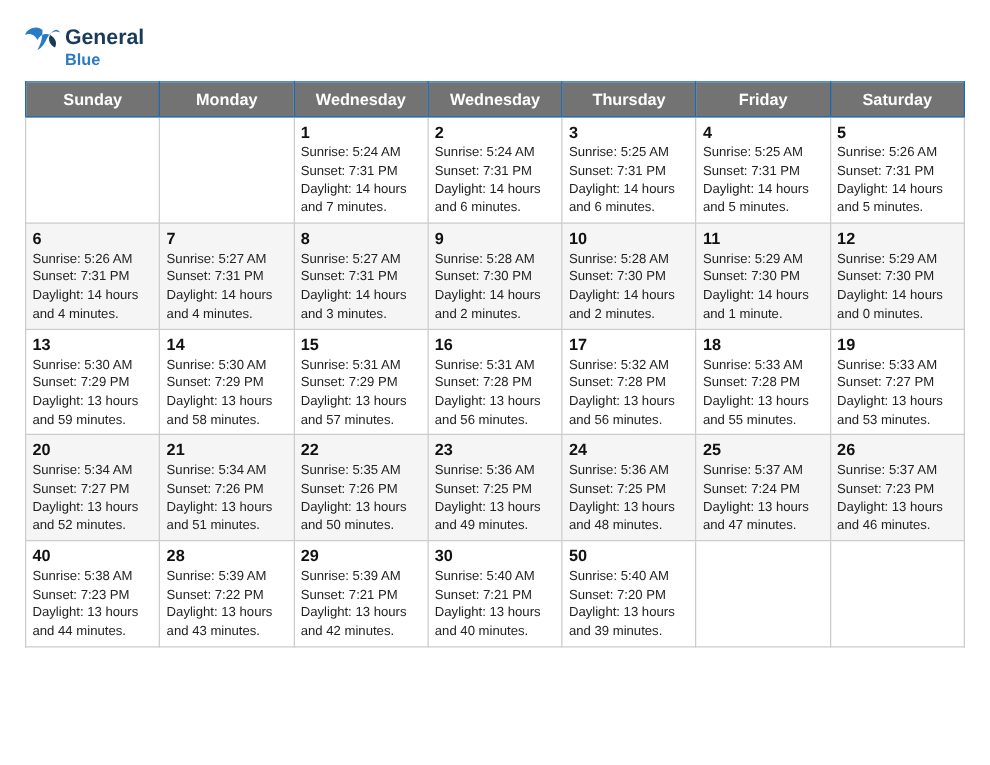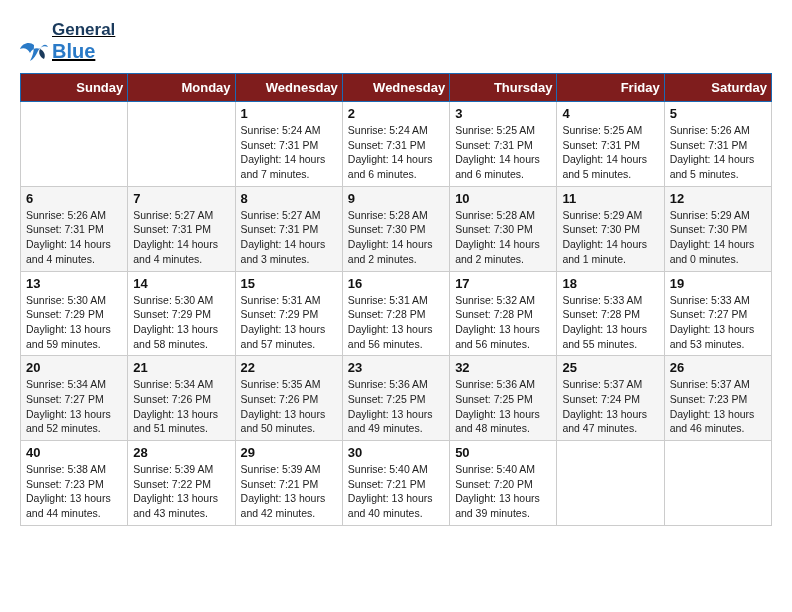--- a/index.html
+++ b/index.html
@@ -11,23 +11,22 @@
       padding: 20px;
     }
     .header {
       display: flex;
       justify-content: space-between;
       align-items: flex-start;
       margin-bottom: 10px;
     }
     .logo {
       display: flex;
-      align-items: flex-end;
+      align-items: flex-start;
       gap: 4px;
-      text-decoration: underline;
     }
     .logo-bird {
       width: 28px;
       height: 22px;
     }
     .title-block {
       text-align: right;
     }
     .title-block h1 {
       font-size: 36px;
@@ -38,26 +37,26 @@
       font-size: 16px;
       font-weight: normal;
       color: #333;
     }
     .calendar {
       width: 100%;
       border-collapse: collapse;
       border: 1px solid #bbb;
     }
     .calendar th {
-      background: #7f1d1d;
+      background: #737373;
       color: #fff;
       font-size: 13px;
       font-weight: bold;
       padding: 6px 4px;
-      text-align: right;
+      text-align: center;
       border: 1px solid #1a6ab5;
     }
     .calendar td {
       vertical-align: top;
       border: 1px solid #ccc;
       padding: 4px 5px;
       width: 107px;
       min-height: 80px;
       background: #fff;
     }
@@ -84,21 +83,21 @@
 <body>
 
 <div class="header">
   <div class="logo">
     <svg class="logo-bird" viewBox="0 0 28 22">
       <path d="M14 4 C10 0, 2 2, 0 8 C4 6, 8 8, 10 12 C12 8, 16 6, 20 8 C22 4, 26 2, 28 6 C24 4, 20 6, 18 10 C16 14, 14 18, 10 20 C12 16, 14 12, 14 4Z" fill="#2a7ac7"></path>
       <path d="M20 8 C24 10, 26 14, 24 18 C20 16, 18 12, 20 8Z" fill="#1a3a5c"></path>
     </svg>
     <div>
       <div style="font-size:17px;font-weight:bold;color:#1a3a5c;">General</div>
-      <div style="font-size:20px;font-weight:bold;color:#2a7ac7;">Blue</div>
+      <div style="font-size:13px;font-weight:bold;color:#2a7ac7;">Blue</div>
     </div>
   </div>
   <div class="title-block">
     <h1></h1>
     <h2></h2>
   </div>
 </div>
 
 <table class="calendar">
   <thead>
@@ -254,21 +253,21 @@
 Sunset: 7:26 PM
 Daylight: 13 hours and 50 minutes.</div>
         </td>
         <td>
           <span class="day-number">23</span>
           <div class="day-info" style="white-space: pre-line;">Sunrise: 5:36 AM
 Sunset: 7:25 PM
 Daylight: 13 hours and 49 minutes.</div>
         </td>
         <td>
-          <span class="day-number">32</span>
+          <span class="day-number">24</span>
           <div class="day-info" style="white-space: pre-line;">Sunrise: 5:36 AM
 Sunset: 7:25 PM
 Daylight: 13 hours and 48 minutes.</div>
         </td>
         <td>
           <span class="day-number">25</span>
           <div class="day-info" style="white-space: pre-line;">Sunrise: 5:37 AM
 Sunset: 7:24 PM
 Daylight: 13 hours and 47 minutes.</div>
         </td>

